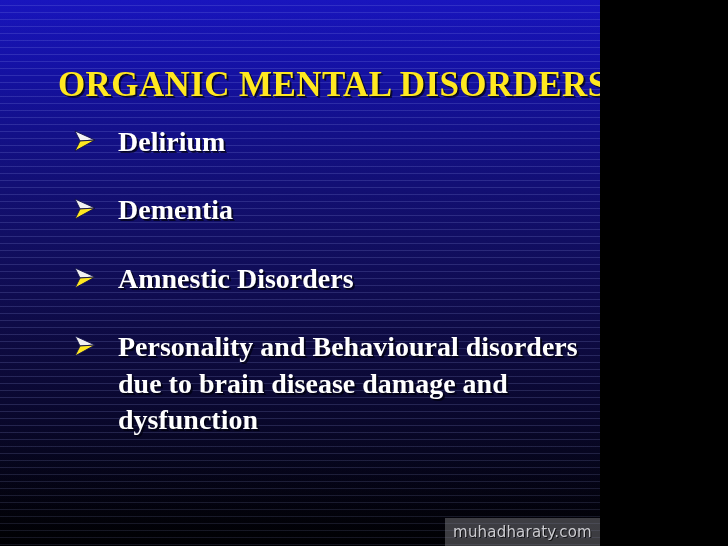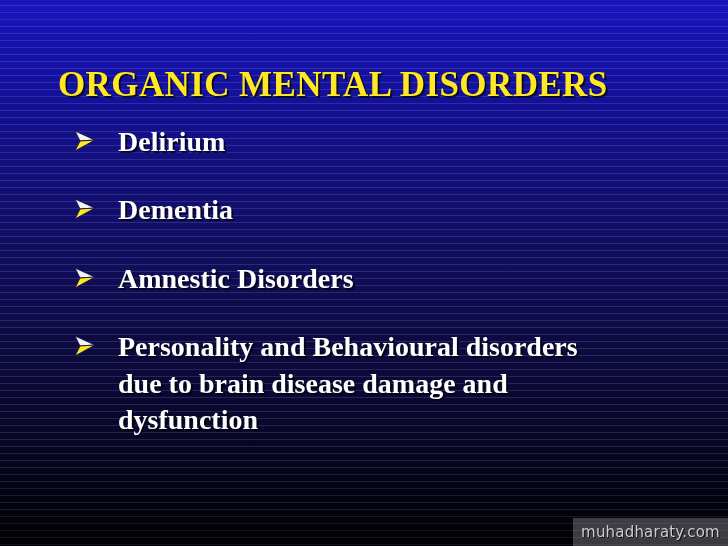--- a/index.html
+++ b/index.html
@@ -2,21 +2,21 @@
 <html><head>
 <meta charset="utf-8">
 <style>
   html, body {
     margin: 0;
     padding: 0;
     background: #000;
   }
   #slide {
     position: relative;
-    width: 728px;
+    width: 600px;
     height: 546px;
     overflow: hidden;
     font-family: "Liberation Serif", "DejaVu Serif", serif;
     background:
       linear-gradient(to bottom,
         #1a16c8 0%,
         #1713b4 6%,
         #1411a0 14%,
         #131089 24%,
         #120f74 34%,

